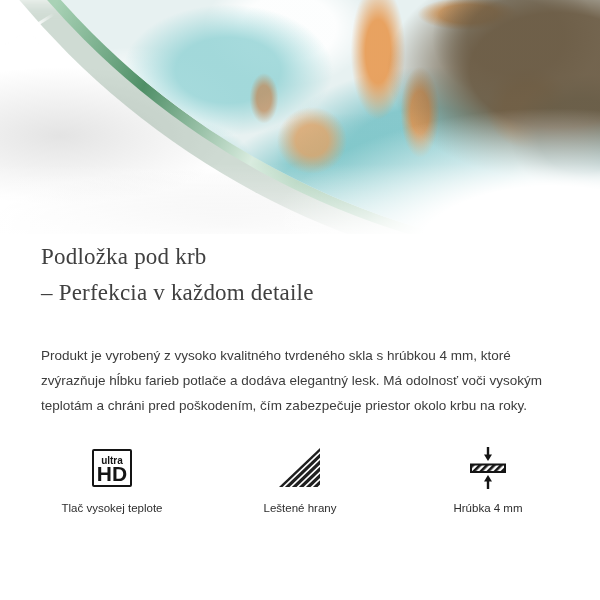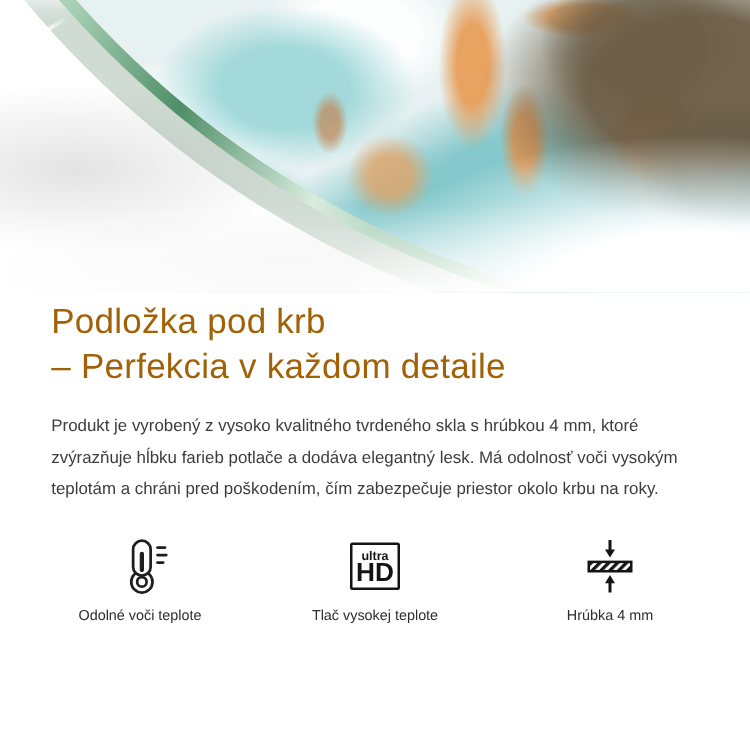--- a/index.html
+++ b/index.html
@@ -44,23 +44,23 @@
              linear-gradient(90deg, rgba(255,255,255,0), #fff 35% 65%, rgba(255,255,255,0)); }
   .sparkle::before { left:0; top:28px; width:58px; height:2.5px; filter:blur(0.6px); }
   .sparkle::after  { left:28px; top:7px; width:2.5px; height:44px;
              background:linear-gradient(180deg, rgba(255,255,255,0), #fff 35% 65%, rgba(255,255,255,0));
              filter:blur(0.6px); }
   .sparkle .core { position:absolute; left:17px; top:17px; width:24px; height:24px;
              border-radius:50%; background:radial-gradient(circle, rgba(255,255,255,0.95) 0 25%, rgba(255,255,255,0) 70%); }
 
   
   .content { padding:0 41px; }
-  h1 { font-family:Liberation Sans, sans-serif; font-weight:400; color:#a16207;
-       font-size:28px; line-height:36px; margin-top:5px; letter-spacing:0.2px; }
-  .desc { margin-top:17px; max-width:526px; font-size:13.5px; line-height:25px;
+  h1 { font-family:Liberation Serif, serif; font-weight:400; color:#404040;
+       font-size:23px; line-height:36px; margin-top:5px; letter-spacing:0.2px; }
+  .desc { margin-top:32px; max-width:526px; font-size:13.5px; line-height:25px;
           color:#3c3c3c; }
 
   
   .features { margin-top:25px; display:grid; grid-template-columns:repeat(3,1fr);
               row-gap:24px; padding:0 18px; }
   .feature { display:flex; flex-direction:column; align-items:center; }
   .icon-box { height:50px; display:flex; align-items:center; justify-content:flex-end; }
   .feature .label { margin-top:9px; font-size:11.5px; color:#2d2d2d; }
   svg.ic { stroke:#1f1f1f; fill:none; stroke-width:2.2; stroke-linecap:round;
            stroke-linejoin:round; }
@@ -86,47 +86,53 @@
 <div class="content">
   <h1>
     <span>Podložka pod krb</span><br>
     <span>– Perfekcia v každom detaile</span>
   </h1>
   <p class="desc">Produkt je vyrobený z vysoko kvalitného tvrdeného skla s hrúbkou 4 mm, ktoré zvýrazňuje hĺbku farieb potlače a dodáva elegantný lesk. Má odolnosť voči vysokým teplotám a chráni pred poškodením, čím zabezpečuje priestor okolo krbu na roky.</p>
 </div>
 
 <div class="features">
 
-  <div class="feature">
-    <div class="icon-box">
-      <svg class="ic" width="48" height="48" viewBox="0 0 48 48">
-        <circle cx="25.5" cy="36.5" r="8.5"></circle>
-        <rect x="18.5" y="3.5" width="14" height="28" rx="7" fill="#fff"></rect>
-        <circle cx="25.5" cy="36.5" r="3.8"></circle>
-        <line x1="25.5" y1="14" x2="25.5" y2="27" stroke-width="3.4"></line>
-        <line x1="38" y1="9" x2="44" y2="9"></line>
-        <line x1="38" y1="15" x2="45" y2="15"></line>
-        <line x1="38" y1="21" x2="42.5" y2="21"></line>
-      </svg>
-    </div>
-    <div class="label">Odolné voči teplote</div>
-  </div>
 
   <div class="feature">
     <div class="icon-box">
       <div class="uhd">
         <span class="t1">ultra</span>
         <span class="t2">HD</span>
       </div>
     </div>
     <div class="label">Tlač vysokej teplote</div>
   </div>
 
 
 
+  <div class="feature">
+    <div class="icon-box">
+      <svg width="48" height="48" viewBox="0 0 48 48">
+        <defs>
+            <clipPath id="triClip">
+              <path d="M3 43 L44 43 L44 4 Z"></path>
+            </clipPath>
+          </defs>
+        <g clip-path="url(#triClip)" stroke="#1f1f1f" stroke-width="3.2">
+          <line x1="0" y1="47" x2="46" y2="3"></line>
+          <line x1="7" y1="47" x2="53" y2="3"></line>
+          <line x1="14" y1="47" x2="60" y2="3"></line>
+          <line x1="21" y1="47" x2="67" y2="3"></line>
+          <line x1="28" y1="47" x2="74" y2="3"></line>
+          <line x1="35" y1="47" x2="81" y2="3"></line>
+        </g>
+      </svg>
+    </div>
+    <div class="label">Leštené hrany</div>
+  </div>
 
   <div class="feature">
     <div class="icon-box">
       <svg width="48" height="48" viewBox="0 0 48 48">
         <defs>
           <pattern id="hatchPat" width="5" height="5" patternTransform="rotate(45)" patternUnits="userSpaceOnUse">
             <rect width="5" height="5" fill="#fff"></rect>
             <rect width="2.6" height="5" fill="#141414"></rect>
           </pattern>
         </defs>

